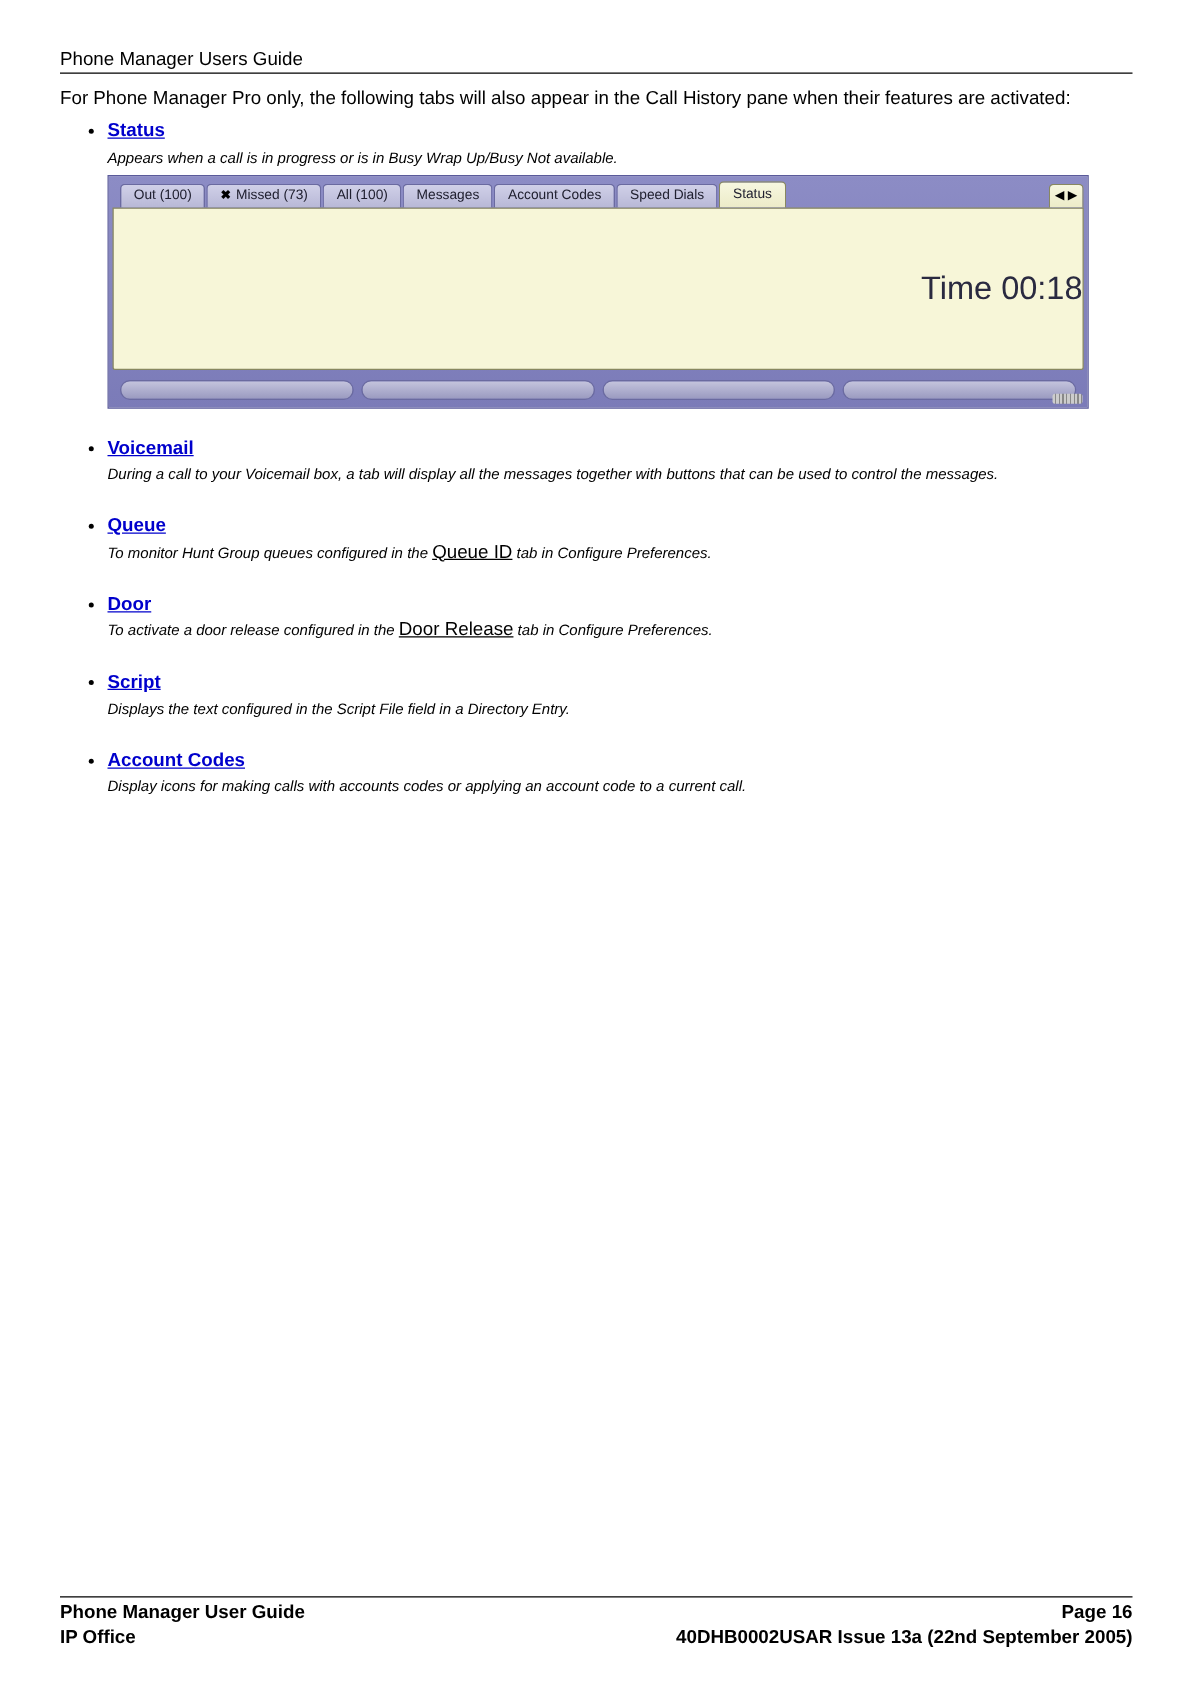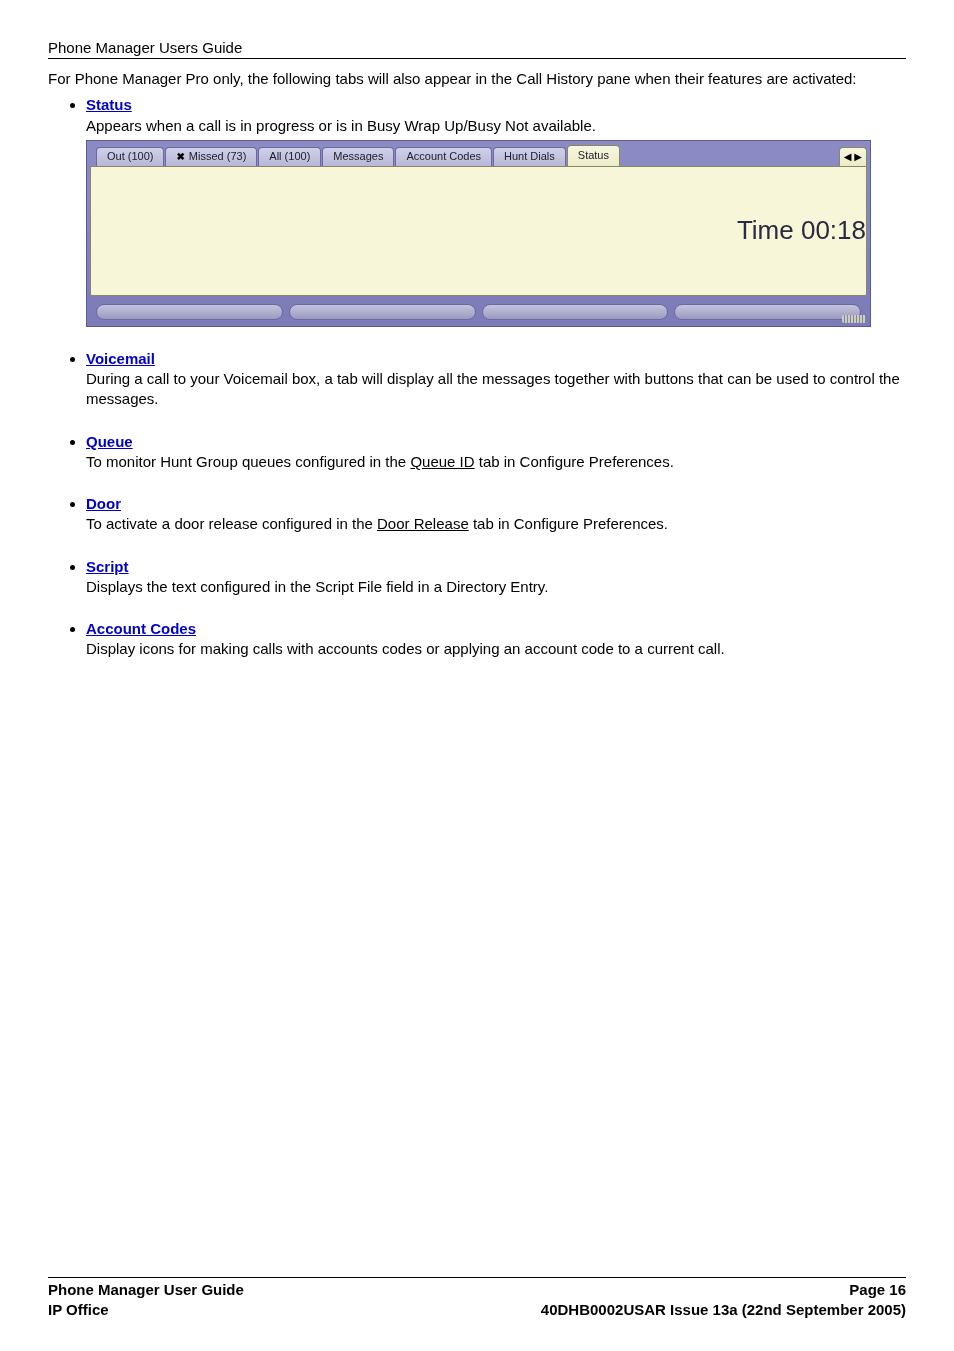--- a/index.html
+++ b/index.html
@@ -41,22 +41,23 @@
   .link {
     color: #0000cc;
     text-decoration: underline;
     font-weight: bold;
   }
   .inline-link {
     color: #000000;
     text-decoration: underline;
   }
   .item-desc {
-    font-size: 15px;
+    font-size: 12px;
     line-height: 1.35;
+    font-style: italic;
   }
   
   .app-shot {
     margin: 4px 0 12px 0;
     width: 785px;
     border: 1px solid #5a5a9a;
     background: linear-gradient(#8c8cc5, #7b7bb8);
     padding: 3px 3px 6px 3px;
     position: relative;
   }
@@ -189,21 +190,21 @@
           <div class="tab">
             <span>All (100)</span>
           </div>
           <div class="tab">
             <span>Messages</span>
           </div>
           <div class="tab">
             <span>Account Codes</span>
           </div>
           <div class="tab">
-            <span>Hunt Dials</span>
+            <span>Speed Dials</span>
           </div>
           <div class="tab active">
             <span>Status</span>
           </div>
           <div class="tab-arrows">
             <span>◀ ▶</span>
           </div>
         </div>
         <div class="content-pane">
           <span class="time-text">Time 00:18</span>

